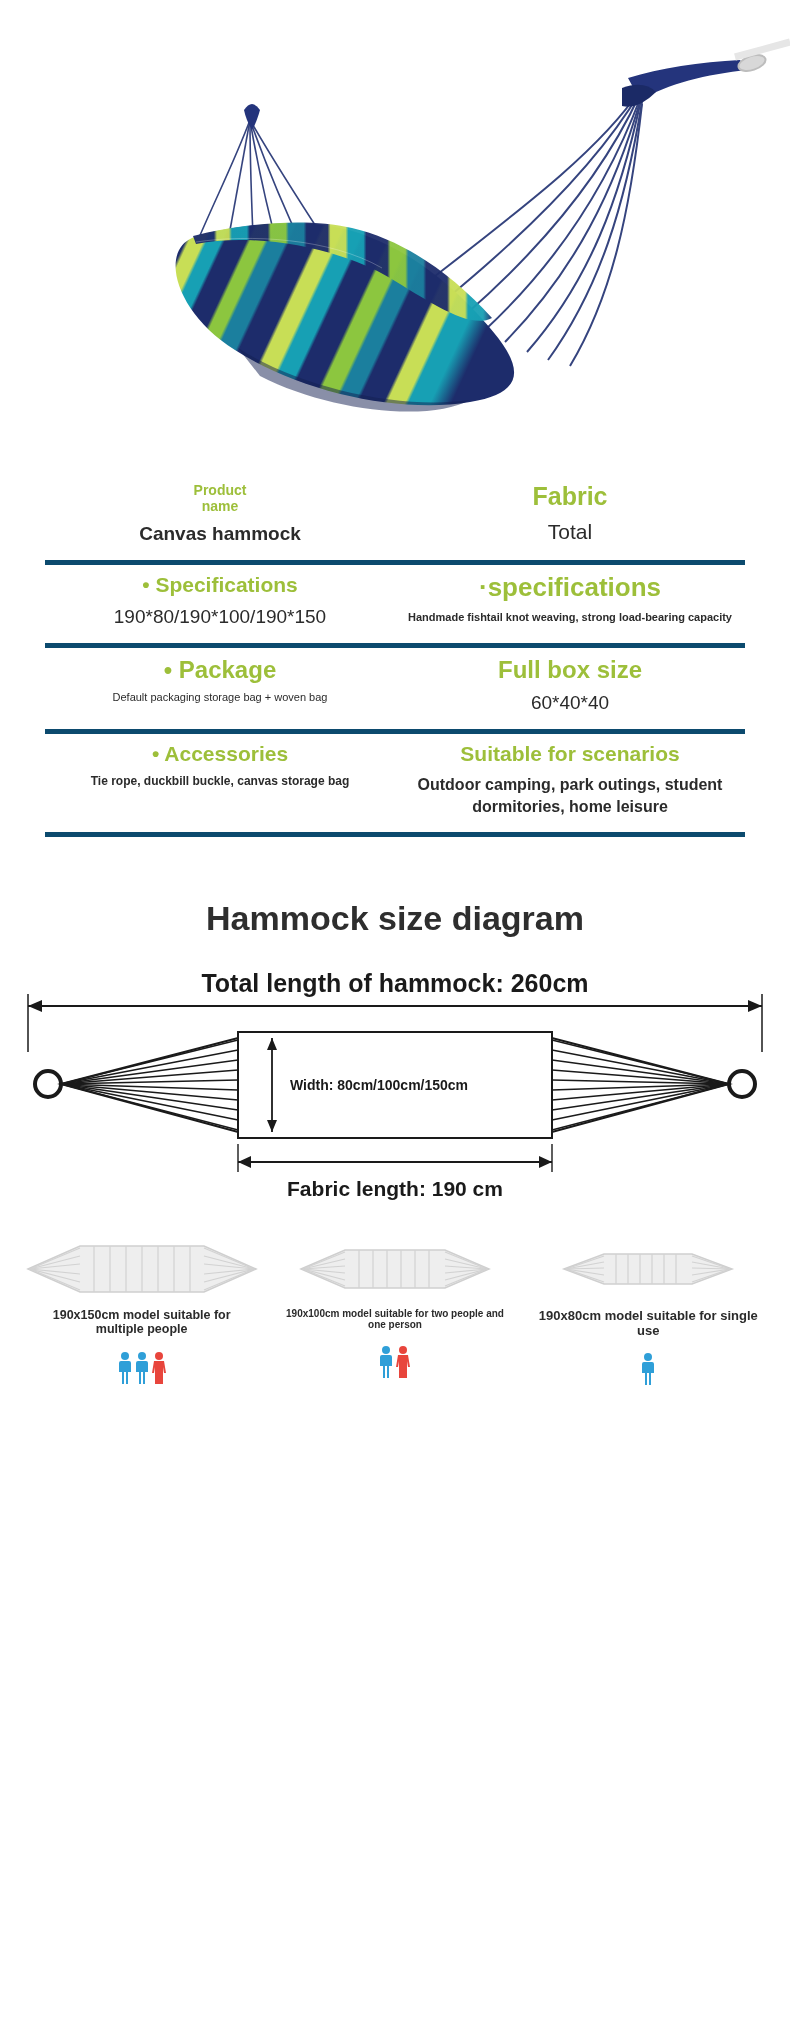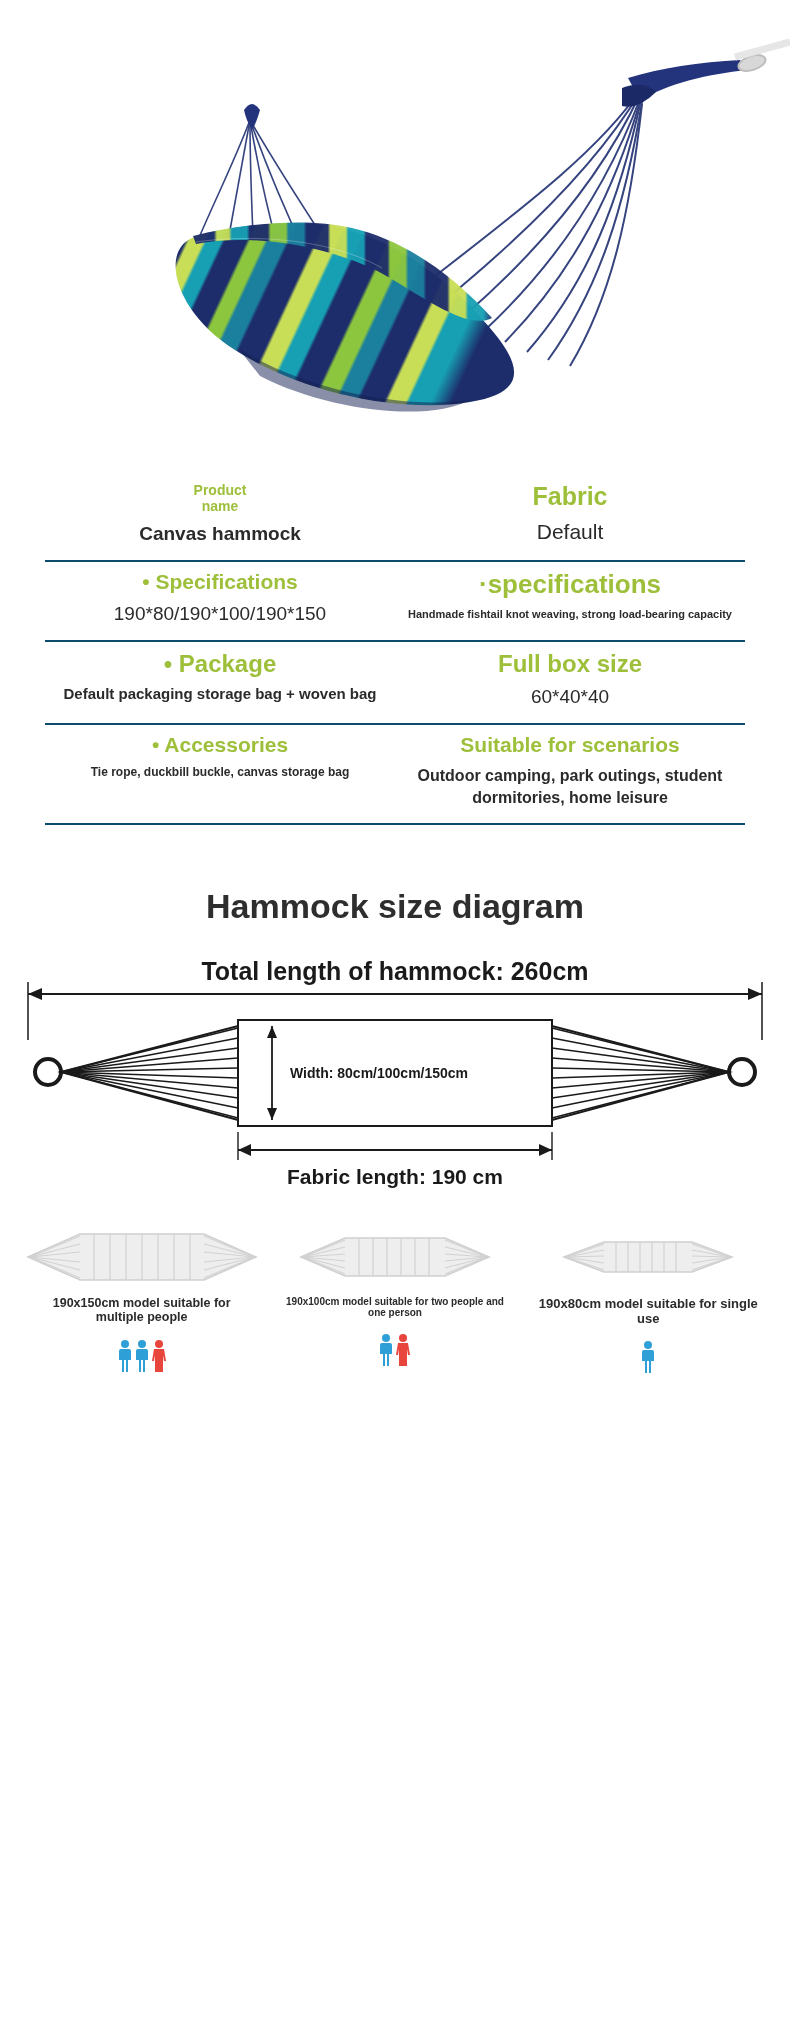--- a/index.html
+++ b/index.html
@@ -70,21 +70,21 @@
   }
   .hero svg { display: block; }
 
   
   .spec-table {
     width: 700px;
     margin: 44px auto 0 auto;
   }
   .spec-row {
     display: flex;
-    border-bottom: 2px solid #0c4a6e;
+    border-bottom: 5px solid #0c4a6e;
     padding: 8px 0 14px 0;
     align-items: flex-start;
   }
   .spec-row:first-child { border-top: none; }
   .spec-col {
     flex: 1 1 50%;
     text-align: center;
     padding: 0 8px;
   }
   .spec-label {
@@ -102,21 +102,21 @@
   .r1 .spec-label.big { font-size: 25px; }
   .r1 .spec-value.a { font-size: 19px; font-weight: bold; }
   .r1 .spec-value.b { font-size: 21px; }
   
   .r2 .spec-label.a { font-size: 21px; }
   .r2 .spec-label.b { font-size: 26px; }
   .r2 .spec-value.a { font-size: 19px; }
   .r2 .spec-value.b { font-size: 11px; font-weight: bold; line-height: 1.25; }
   
   .r3 .spec-label { font-size: 24px; }
-  .r3 .spec-value.a { font-size: 15px; font-weight: bold; }
+  .r3 .spec-value.a { font-size: 11px; font-weight: normal; }
   .r3 .spec-value.b { font-size: 19px; }
   
   .r4 .spec-label { font-size: 21px; }
   .r4 .spec-value.a { font-size: 12px; font-weight: bold; }
   .r4 .spec-value.b { font-size: 16px; font-weight: bold; line-height: 1.35; }
 
   
   .size-title {
     text-align: center;
     font-size: 34px;
@@ -280,21 +280,21 @@
 
   <div class="spec-table">
 
     <div class="spec-row r1">
       <div class="spec-col">
         <div class="spec-label small">Product<br>name</div>
         <div class="spec-value a">Canvas hammock</div>
       </div>
       <div class="spec-col">
         <div class="spec-label big">Fabric</div>
-        <div class="spec-value b">Default</div>
+        <div class="spec-value b">Total</div>
       </div>
     </div>
 
     <div class="spec-row r2">
       <div class="spec-col">
         <div class="spec-label a">• Specifications</div>
         <div class="spec-value a">190*80/190*100/190*150</div>
       </div>
       <div class="spec-col">
         <div class="spec-label b">·specifications</div>

